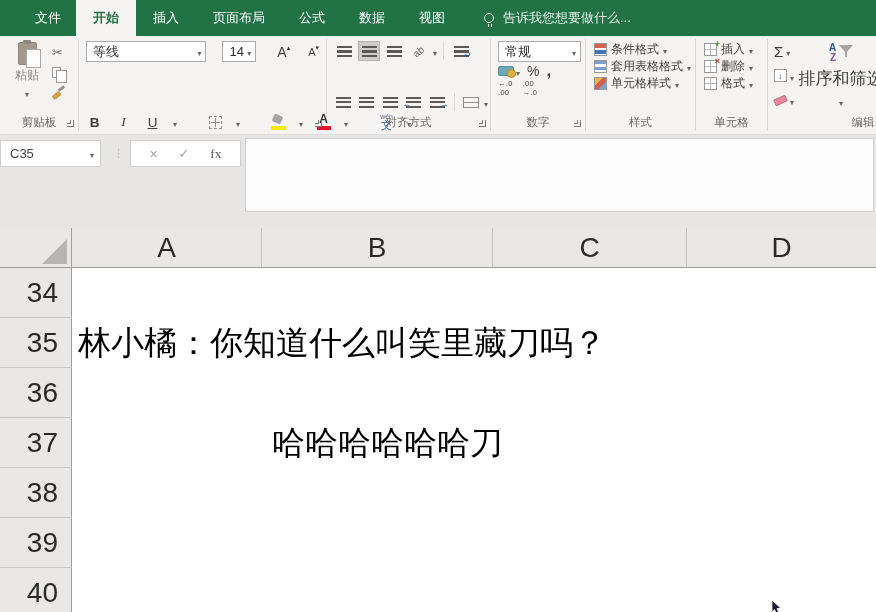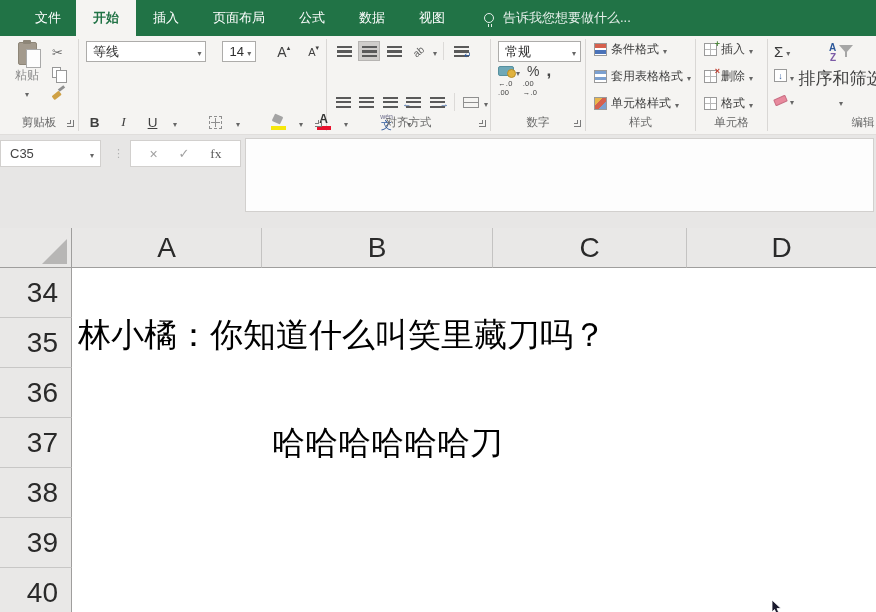--- a/index.html
+++ b/index.html
@@ -83,21 +83,21 @@
   .g-num .content { flex-direction:column; padding:5px 4px 2px 7px; justify-content:flex-start; }
   .combo-fmt { width:83px; }
   .nrow { display:flex; align-items:center; gap:7px; }
   .i-cur { width:16px; height:10px; background:#6fa8b7; border:1px solid #56909f; border-radius:2px; position:relative; }
   .i-cur::after { content:''; position:absolute; right:-3px; bottom:-3px; width:7px; height:7px; background:#e0b23e; border:1px solid #b98f27; border-radius:50%; }
   .pct { font-size:14px; color:#454545; }
   .comma { font-size:17px; font-weight:bold; color:#454545; line-height:8px; }
   .decbtn { font-size:7.5px; line-height:1.15; color:#454545; text-align:left; letter-spacing:.3px; }
 
   
-  .g-styles .content, .g-cells .content { flex-direction:column; padding:5px 2px 2px 8px; justify-content:space-between; }
+  .g-styles .content, .g-cells .content { flex-direction:column; padding:5px 2px 2px 8px; justify-content:flex-start; }
   .srow { display:flex; align-items:center; gap:4px; font-size:12px; color:#3f3f3f; white-space:nowrap; }
   .i-sq { width:13px; height:13px; border:1px solid #9a9a9a; background:#fff; flex:none; }
   .i-cond { background:linear-gradient(180deg,#d6604d 0 4px,#fff 4px 6px,#4a72b8 6px 10px,#fff 10px); }
   .i-table { background:repeating-linear-gradient(to bottom,#7ba0d0 0 3px,#fff 3px 6px); }
   .i-cellst { background:linear-gradient(135deg,#e8b64c 0 35%,#d6604d 35% 65%,#7ba0d0 65%); }
   .i-grid { background:linear-gradient(#b9b9b9,#b9b9b9) center/13px 1px no-repeat, linear-gradient(#b9b9b9,#b9b9b9) center/1px 13px no-repeat, #fff; position:relative; }
   .i-grid .mark { position:absolute; right:-4px; top:-5px; font-size:9px; font-weight:bold; }
   .mark.g { color:#4e8a3c; } .mark.r { color:#c0392b; }
 
   
@@ -128,21 +128,21 @@
 
   
   .grid { position:absolute; left:0; top:228px; width:876px; height:384px; background:#fff; }
   .colhead { position:absolute; left:0; top:0; height:40px; display:flex; width:876px; }
   .cornercell { width:72px; height:40px; background:#e9e8e7; border-right:1px solid #9f9e9d; border-bottom:1px solid #9f9e9d; position:relative; flex:none; }
   .corner-tri { position:absolute; right:4px; bottom:3px; width:0; height:0; border-left:25px solid transparent; border-bottom:25px solid #b7b6b5; }
   .ch { height:40px; background:#e9e8e7; border-right:1px solid #c4c3c2; border-bottom:1px solid #9f9e9d; display:flex; align-items:center; justify-content:center; font-size:28px; color:#2a2a2a; flex:none; }
   .rowheads { position:absolute; left:0; top:40px; width:72px; }
   .rh { width:72px; height:50px; background:#e9e8e7; border-right:1px solid #9f9e9d; border-bottom:1px solid #c8c7c6; display:flex; align-items:center; justify-content:flex-end; padding-right:13px; font-size:28px; color:#2a2a2a; }
   .celltext { position:absolute; height:50px; line-height:50px; font-size:33px; color:#000; white-space:nowrap; }
-  .ct-a35 { left:78px; top:82px;text-align:right; }
+  .ct-a35 { left:78px; top:90px;text-align:right; }
   .ct-b37 { left:272px; top:190px; }
 
   .cursor { position:absolute; left:771px; top:600px; }
 </style>
 </head>
 <body>
 
 <div class="tabbar">
   <div class="tab file">文件</div>
   <div class="tab active">开始</div>

